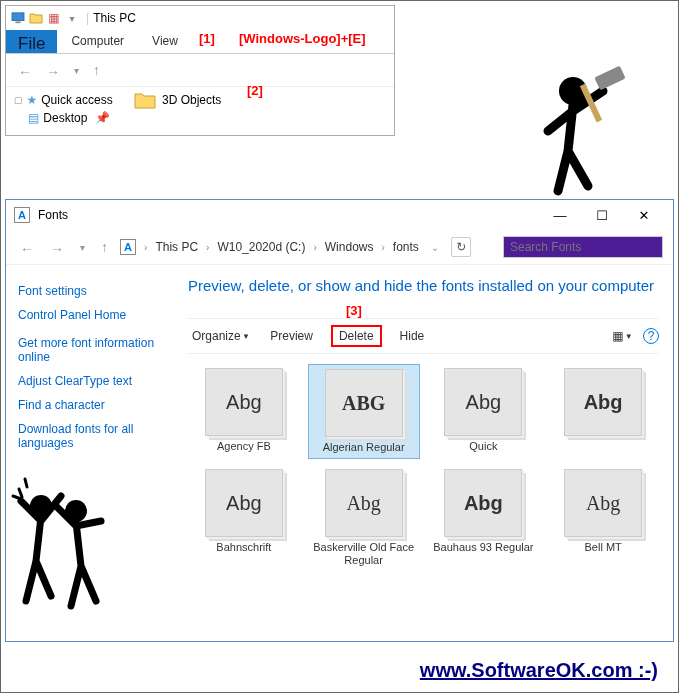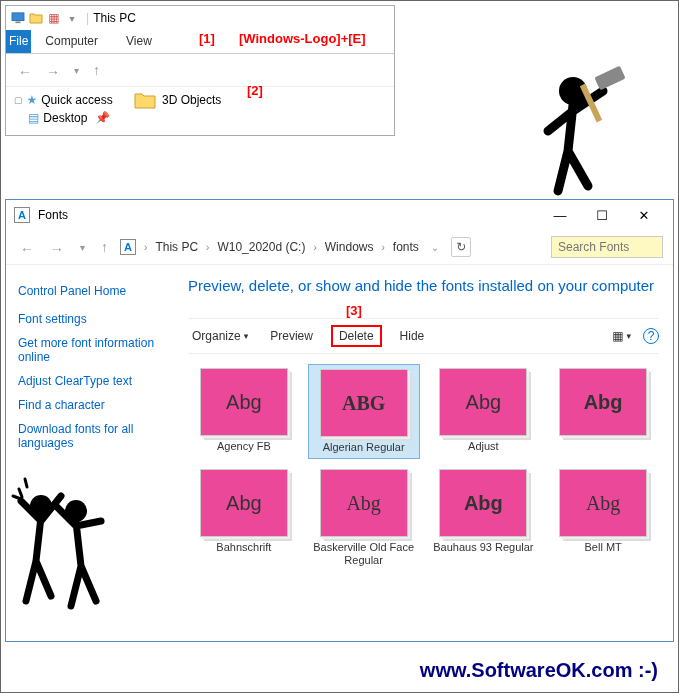--- a/index.html
+++ b/index.html
@@ -35,23 +35,23 @@
       margin-right: 2px;
     }
     .ribbon-tabs {
       display: flex;
       align-items: stretch;
       height: 24px;
       border-bottom: 1px solid #ccc;
     }
     .file-tab {
       background: #1979ca;
-      color: #ffffff;
-      padding: 4px 3px;
-      font-size: 12px;
+      color: #0f172a;
+      padding: 4px 12px;
+      font-size: 17px;
     }
     .tab {
       padding: 4px 14px;
       color: #333;
     }
     .annotation {
       color: #ff0000;
       font-weight: bold;
       font-size: 13px;
       position: absolute;
@@ -140,23 +140,23 @@
       align-items: center;
       gap: 3px;
       color: #333;
     }
     .crumb-sep { color: #888; font-size: 10px; }
     .search-box {
       margin-left: auto;
       border: 1px solid #ccc;
       padding: 3px 6px;
       color: #888;
-      width: 112px;
+      width: 160px;
       font-size: 12px;
-      background: #fef9c3;
+      background: #4c1d95;
     }
     .fonts-body {
       display: flex;
       flex: 1;
       overflow: hidden;
     }
     .side-panel {
       width: 168px;
       padding: 14px 12px;
     }
@@ -214,25 +214,25 @@
     }
     .font-item {
       text-align: center;
       padding: 4px 2px;
     }
     .font-item.selected {
       background: #cde6f7;
       border: 1px solid #7bb2e0;
     }
     .font-thumb {
-      width: 88px;
+      width: 78px;
       height: 68px;
       margin: 0 auto 4px auto;
       border: 1px solid #ccc;
-      background: #ec4899;
+      background: #e5e5e5;
       position: relative;
       display: flex;
       align-items: center;
       justify-content: center;
       font-size: 20px;
       color: #333;
       box-shadow: 2px 2px 0 #eee, 4px 4px 0 #ddd;
     }
     .font-label {
       font-size: 11px;
@@ -269,20 +269,21 @@
       pointer-events: none;
       white-space: nowrap;
     }
     .footer {
       position: absolute;
       bottom: 10px;
       right: 20px;
       font-size: 20px;
       font-weight: bold;
       color: #000080;
+      text-decoration: underline;
     }
     .refresh-circle {
       border: 1px solid #ccc;
       border-radius: 2px;
       padding: 2px 4px;
       color: #555;
     }
   </style>
 </head>
 <body>
@@ -381,22 +382,22 @@
     <span class="crumb">Windows</span>
     <span class="crumb-sep">›</span>
     <span class="crumb">fonts</span>
     <span class="nav-arrow" style="font-size:10px">⌄</span>
     <span class="refresh-circle">↻</span>
     <input class="search-box" placeholder="Search Fonts" style="">
   </div>
 
   <div class="fonts-body">
     <div class="side-panel">
+      <span class="side-link">Font settings</span>
       <span class="side-link head">Control Panel Home</span>
-      <span class="side-link">Font settings</span>
       <span class="side-link">Get more font information online</span>
       <span class="side-link">Adjust ClearType text</span>
       <span class="side-link">Find a character</span>
       <span class="side-link">Download fonts for all languages</span>
     </div>
 
     <div class="main-panel">
       <div class="main-heading">Preview, delete, or show and hide the fonts installed on your computer</div>
       <div class="annotation" style="top:38px;left:172px">[3]</div>
 
@@ -418,21 +419,21 @@
           <div class="font-item">
             <div class="font-thumb" style="font-family:'Agency FB',sans-serif;font-stretch:condensed">Abg</div>
             <div class="font-label">Agency FB</div>
           </div>
           <div class="font-item selected">
             <div class="font-thumb" style="font-family:'Algerian',serif;font-weight:bold">ABG</div>
             <div class="font-label">Algerian Regular</div>
           </div>
           <div class="font-item">
             <div class="font-thumb" style="font-family:Arial,sans-serif">Abg</div>
-            <div class="font-label">Adjust</div>
+            <div class="font-label">Quick</div>
           </div>
           <div class="font-item">
             <div class="font-thumb" style="font-family:'Arial Rounded MT Bold',Arial,sans-serif;font-weight:bold">Abg</div>
           </div>
           <div class="font-item">
             <div class="font-thumb" style="font-family:Bahnschrift,sans-serif">Abg</div>
             <div class="font-label">Bahnschrift</div>
           </div>
           <div class="font-item">
             <div class="font-thumb" style="font-family:'Baskerville Old Face',serif">Abg</div>

